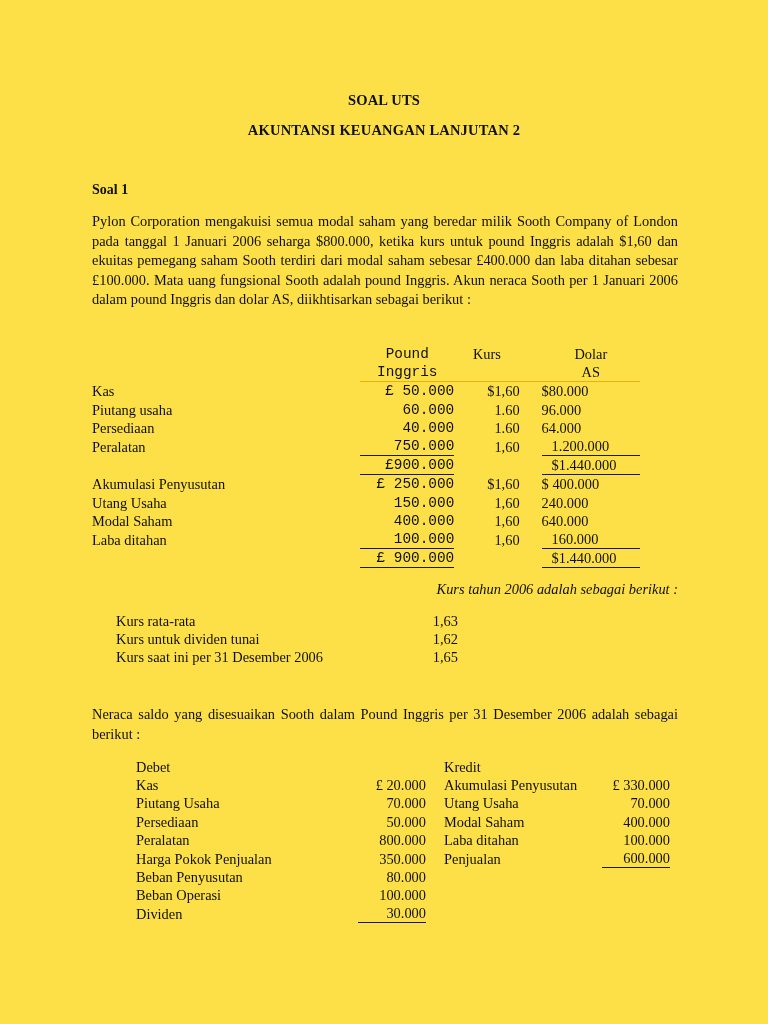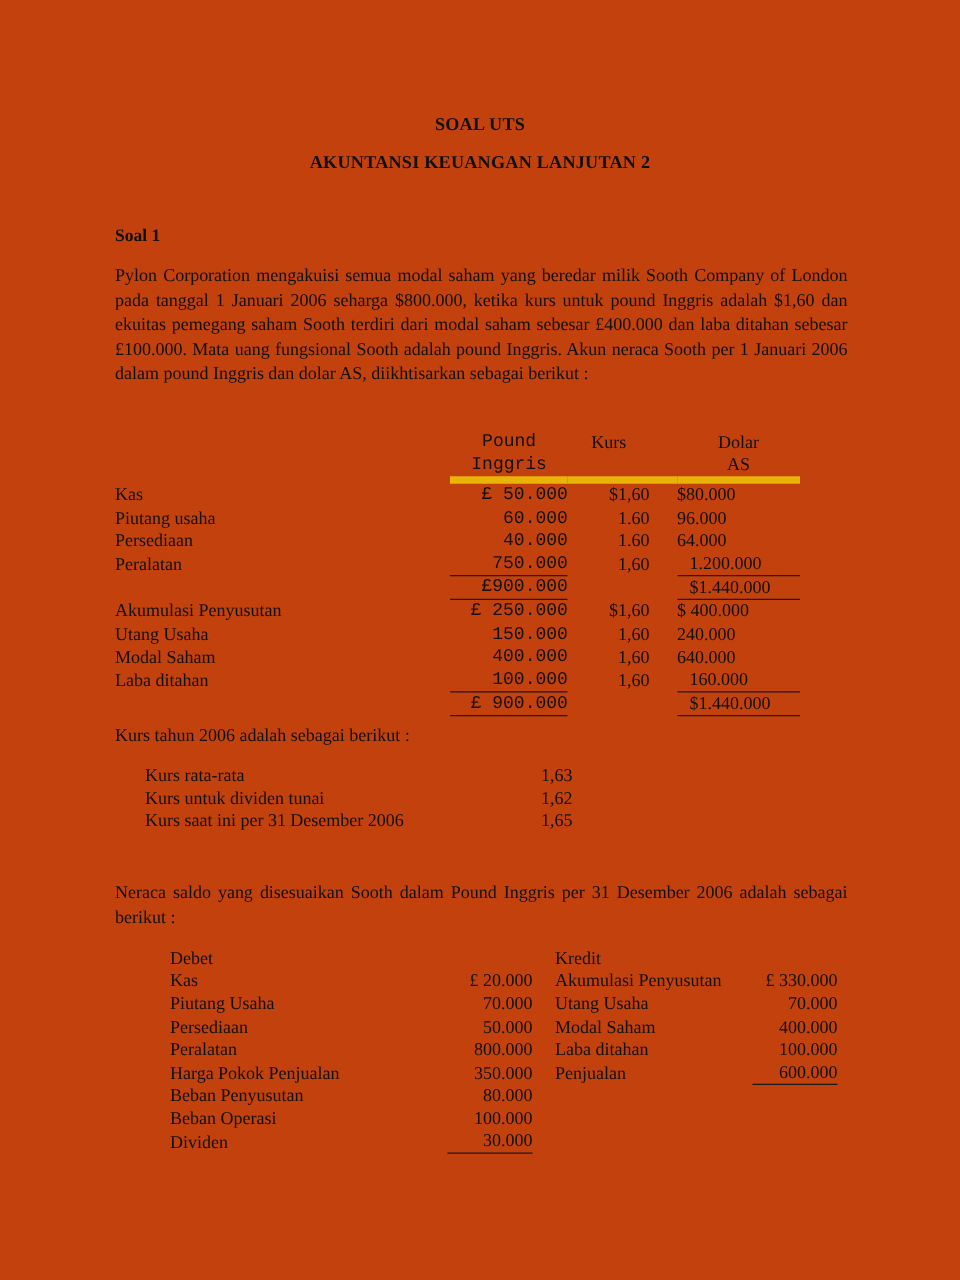--- a/index.html
+++ b/index.html
@@ -13,21 +13,21 @@
     position: relative;
     font-family: "Liberation Serif", "DejaVu Serif", serif;
     color: #101010;
     overflow: hidden;
   }
   .page {
     position: absolute;
     left: 0; top: 0;
     width: 768px;
     height: 1024px;
-    background: #c2410c;
+    background: #fde047;
   }
 
   
   .doc-title {
     position: absolute;
     left: 0;
     width: 768px;
     text-align: center;
     font-weight: bold;
     font-size: 14.5px;
@@ -46,21 +46,21 @@
   
   .para {
     position: absolute;
     left: 92px;
     width: 586px;
     font-size: 14.4px;
     line-height: 19.6px;
     text-align: justify;
     text-justify: inter-word;
   }
-  .para.no-justify { text-align: left; }
+  .para.no-justify { text-align: right; font-style: italic; }
 
   
   .ledger {
     position: absolute;
     border-collapse: collapse;
     font-size: 14.4px;
     line-height: 18.2px;
   }
   .ledger td {
     padding: 0;
@@ -76,21 +76,21 @@
   .ul-pad { padding-left: 10px !important; }
 
   
   #tbl-neraca { left: 92px; top: 345px; width: 548px; }
   #tbl-neraca td.c-label { width: 312px; }
   #tbl-neraca td.c-pound { width: 86px; text-align: right; font-family: Liberation Mono, monospace; }
   #tbl-neraca td.c-kurs  { width: 76px; text-align: right; padding-right: 22px; }
   #tbl-neraca td.c-dolar { width: 96px; text-align: left; }
   #tbl-neraca tr.head td { text-align: center; padding-right: 0; }
   #tbl-neraca tr.head td.c-kurs { padding-right: 22px; }
-  .rule-span { border-bottom: 6px solid #eab308; }
+  .rule-span { border-bottom: 1px solid #eab308; }
 
   
   #tbl-kurs { left: 116px; top: 612px; }
   #tbl-kurs td.k-label { width: 270px; }
   #tbl-kurs td.k-val   { width: 72px; text-align: right; }
 
   
   #tbl-saldo { left: 136px; top: 758px; }
   #tbl-saldo td.d-label { width: 222px; }
   #tbl-saldo td.d-val   { width: 58px; text-align: right; margin-top: 24px; }

